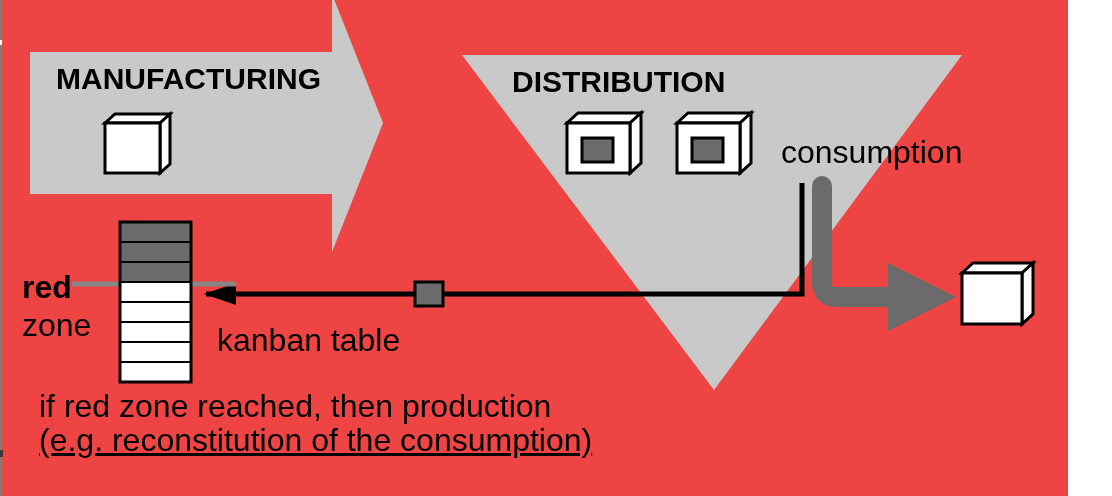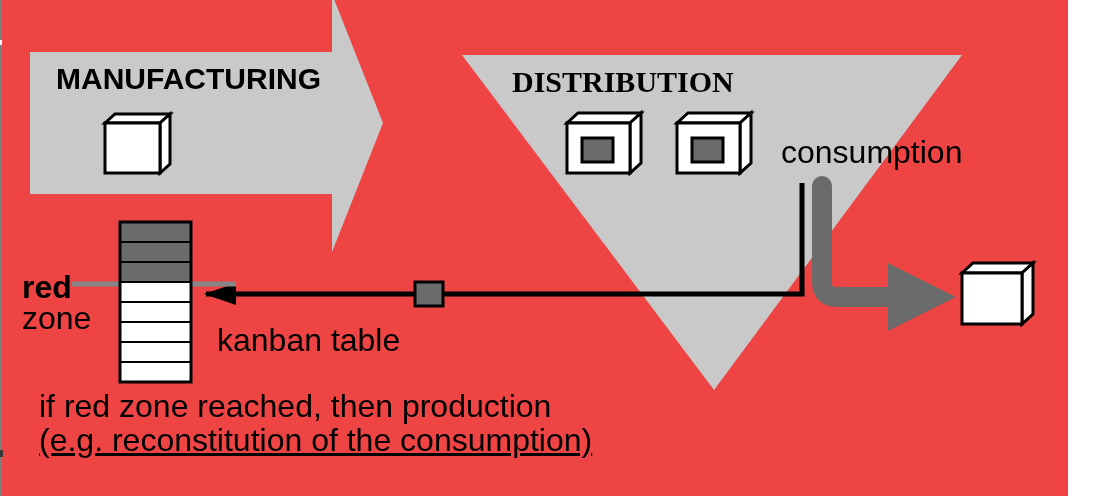--- a/index.html
+++ b/index.html
@@ -96,29 +96,29 @@
 
     <g transform="translate(962,263)">
       <polygon points="0,10 11,0 71,0 60,10" style="fill:#ffffff;stroke:#000;stroke-width:3"></polygon>
       <polygon points="60,10 71,0 71,51 60,61" style="fill:#ffffff;stroke:#000;stroke-width:3"></polygon>
       <rect x="0" y="10" width="60" height="51" style="fill:#ffffff;stroke:#000;stroke-width:3"></rect>
     </g>
   </svg>
 
   <div class="lbl lbl-bold" style="left:56px;top:64px;">MANUFACTURING</div>
 
-  <div class="lbl lbl-bold" style="left:512px;top:67px;font-family:Liberation Serif, serif;">DISTRIBUTION</div>
+  <div class="lbl lbl-bold" style="left:512px;top:67px;">DISTRIBUTION</div>
 
   <div class="lbl lbl-reg" style="left:781px;top:136px;">consumption</div>
 
 
   <div class="lbl lbl-reg" style="left:217px;top:324px;">kanban table</div>
 
   <div class="lbl lbl-reg" style="left:22px;top:271px;font-weight:bold;">red</div>
-  <div class="lbl lbl-reg" style="left:22px;top:302px;">zone</div>
+  <div class="lbl lbl-reg" style="left:22px;top:309px;">zone</div>
 
   <div class="lbl lbl-reg" style="left:39px;top:390px;">if red zone reached, then production</div>
   <div class="lbl lbl-reg" style="left:39px;top:424px;text-decoration:underline;">(e.g. reconstitution of the consumption)</div>
 
   <div class="edge-line"></div>
   <div class="edge-gap"></div>
   <div class="edge-tick"></div>
 </div>
 
 </body></html>

